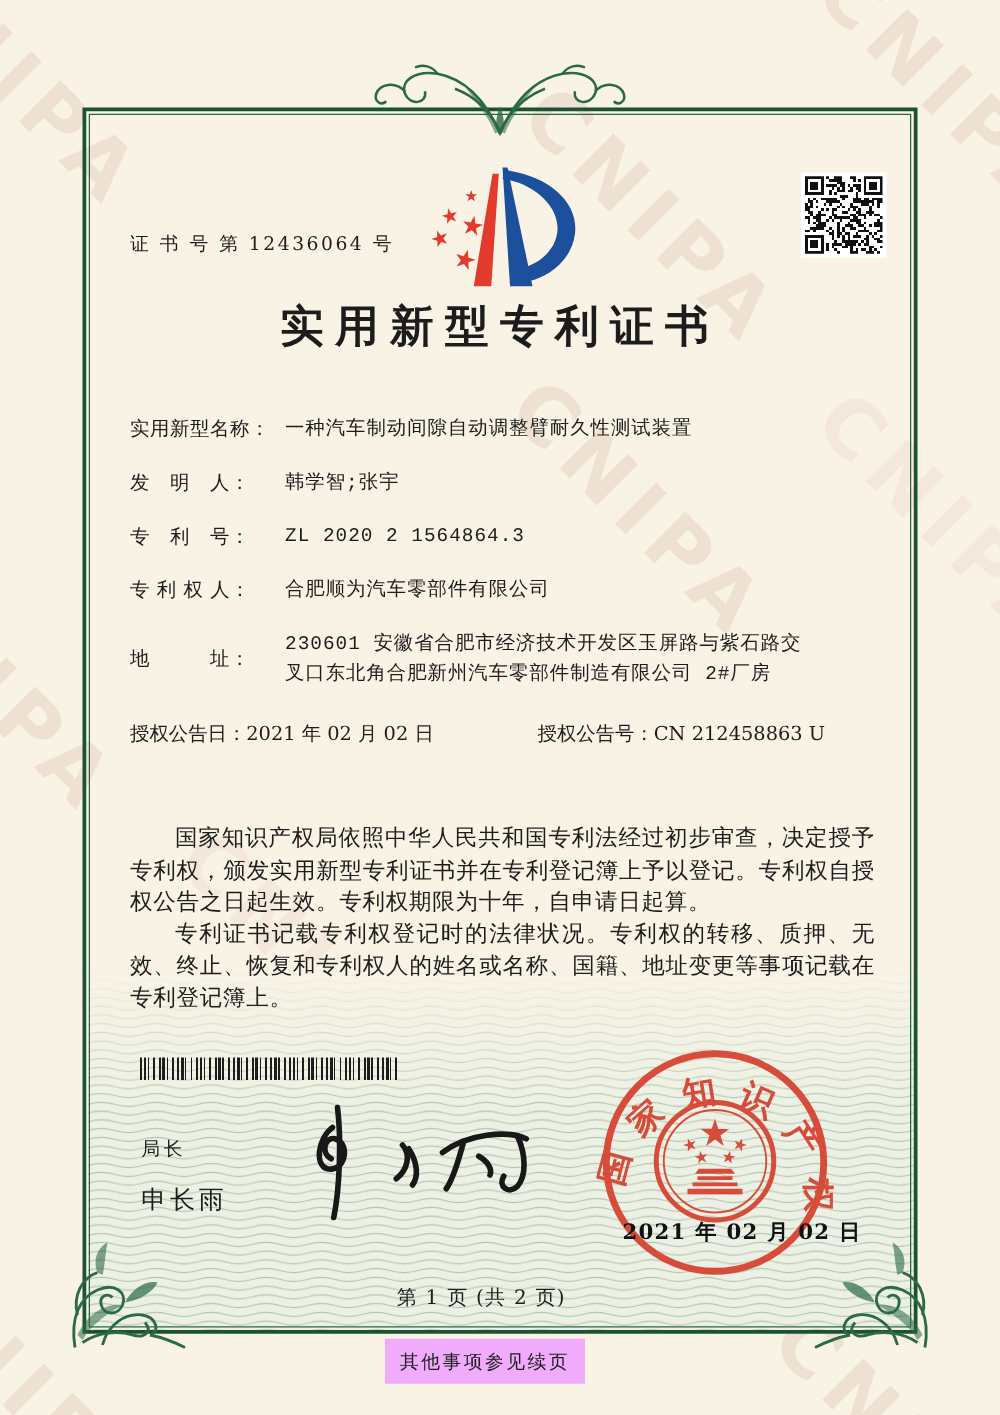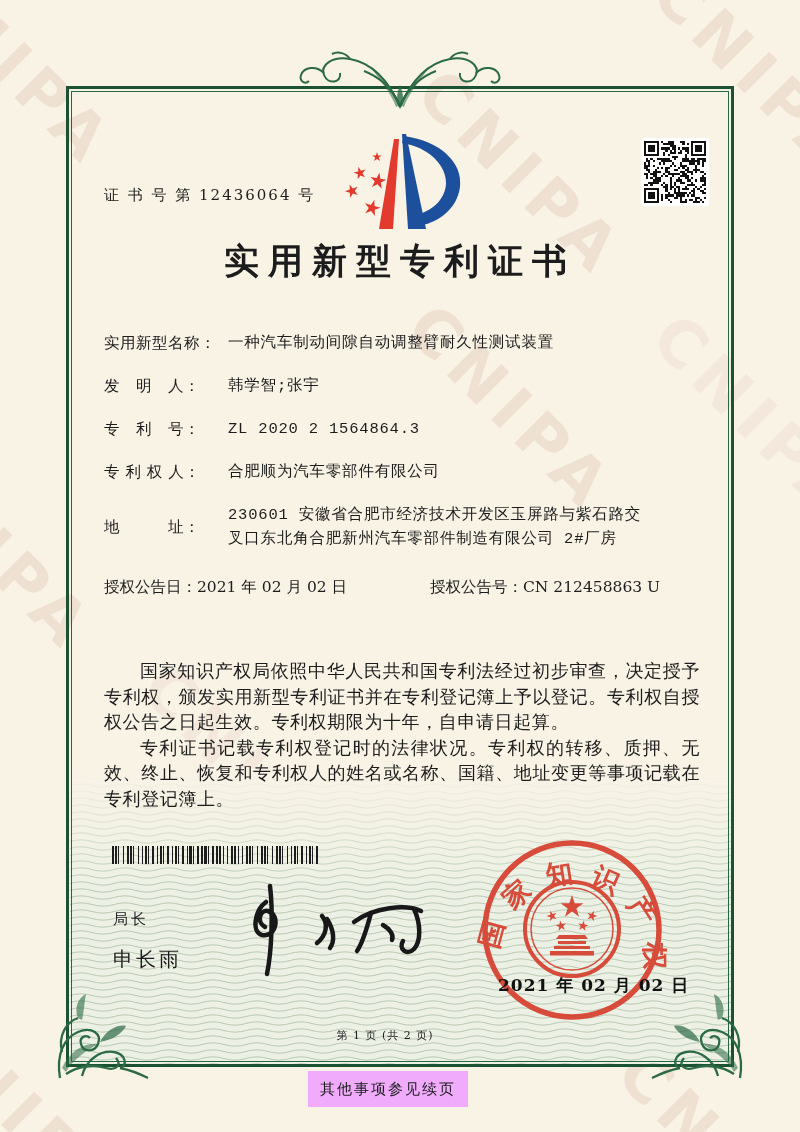--- a/index.html
+++ b/index.html
@@ -62,21 +62,21 @@
   .signer-title{left:113px; top:910px; font-size:15px; letter-spacing:3px;
     font-family:"DejaVu Sans","Liberation Sans",sans-serif; font-weight:500;}
   .signer-name{left:113px; top:946px; font-size:20px; letter-spacing:3px;
     font-family:"DejaVu Sans","Liberation Sans",sans-serif; font-weight:500;}
   .signature{left:218px; top:880px;}
   .seal{left:477px; top:835px; z-index:6;}
   .seal-date{
     left:498px; top:974px; width:150px; font-size:17px; font-weight:700;
     letter-spacing:1px; color:#111; z-index:7; white-space:nowrap;
   }
-  .page-info{left:0; top:1028px; width:770px; text-align:center; font-size:11px; letter-spacing:1px;}
+  .page-info{left:0; top:1028px; width:770px; text-align:center; font-size:16px; letter-spacing:1px;}
   .note-box{
     left:308px; top:1071px; width:160px; height:36px; background:#f0abfc;
     display:flex; align-items:center; justify-content:center;
     font-size:15px; letter-spacing:2px; z-index:5;
   }
 </style>
 </head>
 <body>
 
 <div class="page">

